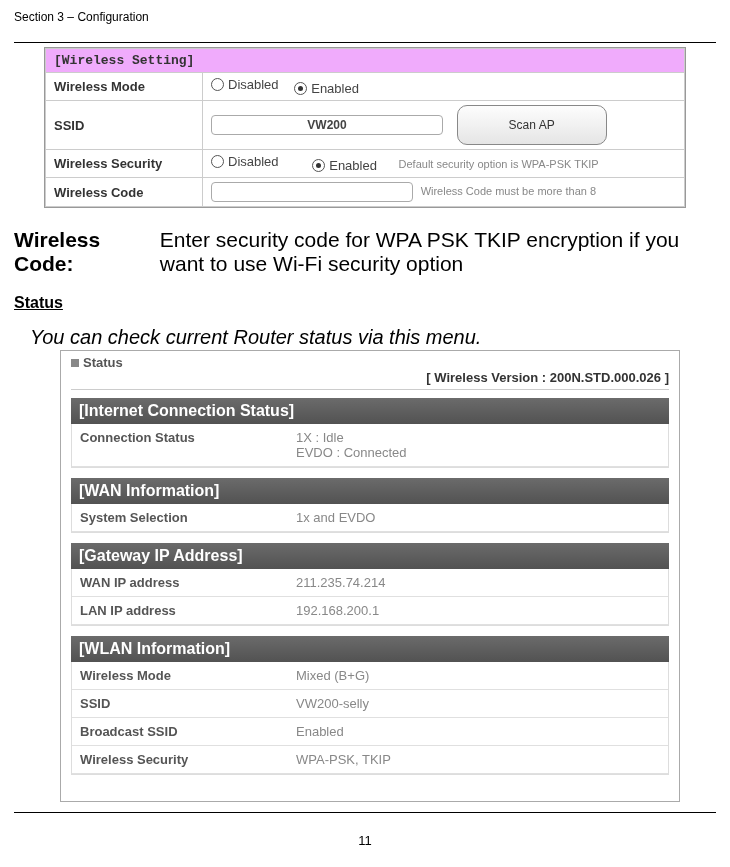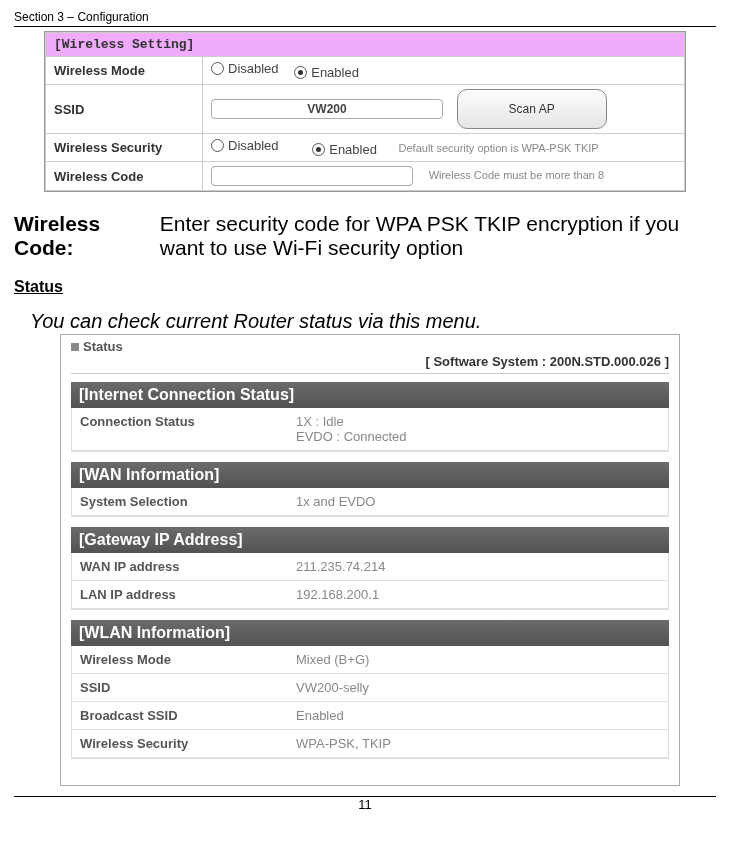--- a/index.html
+++ b/index.html
@@ -6,21 +6,21 @@
     font-family: Arial, Helvetica, sans-serif;
     margin: 0;
     padding: 10px 14px 6px 14px;
     width: 730px;
     box-sizing: border-box;
     color: #000;
   }
   .header-line {
     font-size: 12px;
     border-bottom: 1px solid #000;
-    padding-bottom: 2px;
+    padding-bottom: 18px;
     margin-bottom: 4px;
   }
   .fig1 {
     border: 1px solid #999;
     margin-left: 30px;
     width: 640px;
   }
   .fig1 table {
     width: 100%;
     border-collapse: collapse;
@@ -142,21 +142,21 @@
     flex: 1;
     padding: 6px 8px;
     color: #888;
   }
   .group-block { margin-bottom: 10px; border: 1px solid #ddd; border-top: none; }
   .footer-line {
     border-top: 1px solid #000;
     text-align: center;
     font-size: 13px;
     margin-top: 10px;
-    padding-top: 0;
+    padding-top: 20px;
   }
 </style>
 </head>
 <body>
 
 <div class="header-line">Section 3 – Configuration</div>
 
 <div class="fig1">
   <table>
     <tbody>
@@ -194,40 +194,40 @@
           <span class="dot filled"></span>
           <span>Enabled</span>
         </span>
         <span class="light" style="margin-left:6px">Default security option is WPA-PSK TKIP</span>
       </td>
     </tr>
     <tr>
       <td>Wireless Code</td>
       <td class="val-cell">
         <span class="textbox" style="width:200px"></span>
-        <span class="light" style="margin-left:12px">Wireless Code must be more than 8</span>
+        <span class="light" style="margin-left:4px">Wireless Code must be more than 8</span>
       </td>
     </tr>
   </tbody>
     </table>
 </div>
 
 <div class="desc-row">
   <span class="label">Wireless Code:</span>
   <span class="text">Enter security code for WPA PSK TKIP encryption if you want to use Wi-Fi security option</span>
 </div>
 
 <div class="status-heading">Status</div>
 <div class="status-intro">You can check current Router status via this menu.</div>
 
 <div class="fig2">
   <div class="status-title">
     <span class="sq"></span><span>Status</span>
   </div>
-  <div class="version">[ Software System : 200N.STD.000.026 ]</div>
+  <div class="version">[ Wireless Version : 200N.STD.000.026 ]</div>
   <div id="groups">
       <div class="group-head">[Internet Connection Status]</div>
       <div class="group-block">
         <div class="group-row">
           <div class="k">Connection Status</div>
           <div class="v" style="white-space: pre-line;">1X : Idle
 EVDO : Connected</div>
         </div>
       </div>
       <div class="group-head">[WAN Information]</div>

